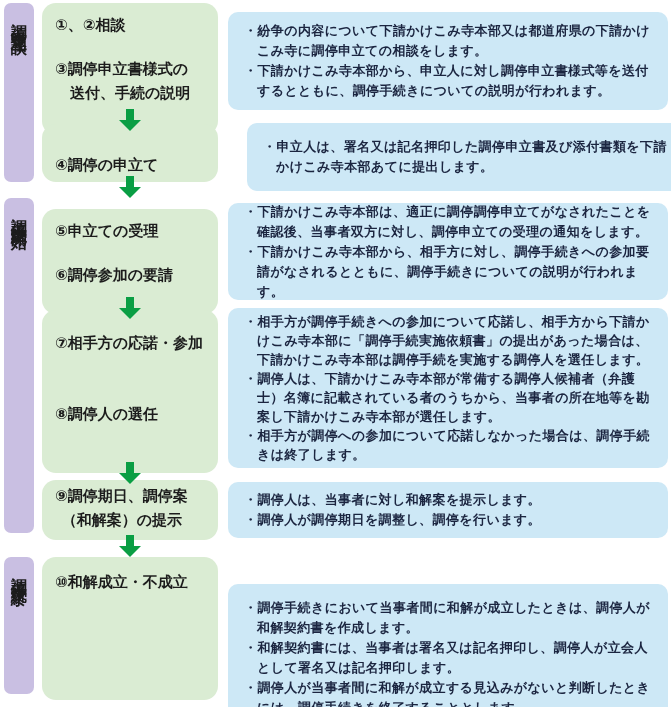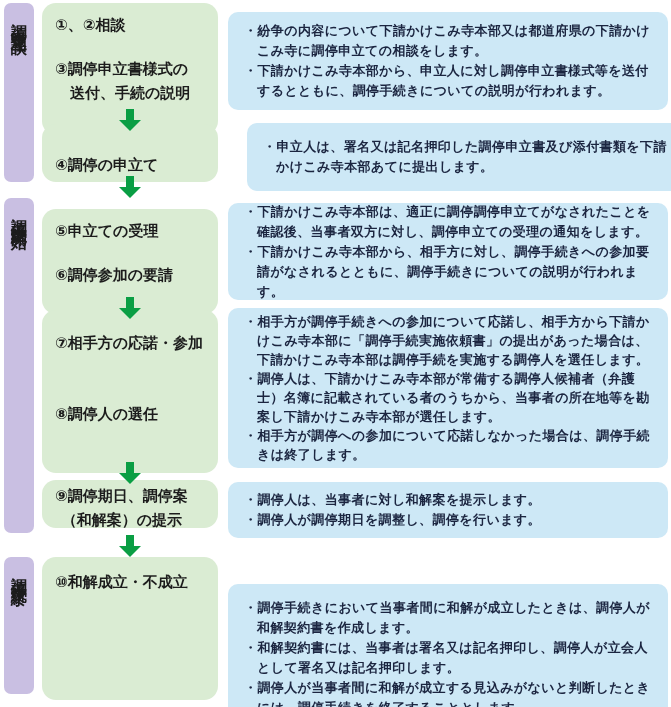--- a/index.html
+++ b/index.html
@@ -24,21 +24,21 @@
   .stage2{top:198px;height:335px;}
   .stage3{top:557px;height:137px;}
 
   
   .step{position:absolute;left:42px;width:176px;background:var(--green);border-radius:14px;
         padding:10px 8px 0 13px;color:var(--label-ink);font-weight:bold;font-size:15px;line-height:24px;}
   .step1{top:3px;height:132px;}
   .step2{top:124px;height:58px;padding-top:29px;}
   .step3{top:198px;height:105px;margin-top:11px;}
   .step4{top:310px;height:163px;padding-top:21px;}
-  .step5{top:480px;height:48px;padding-top:4px;}
+  .step5{top:480px;height:60px;padding-top:4px;}
   .step6{top:557px;height:143px;padding-top:13px;}
   .gap20{margin-top:20px;}
   .gap41{margin-top:47px;}
   .indent1{padding-left:1em;}
   .indent05{padding-left:0.45em;}
 
   
   .arrow{position:absolute;left:119px;width:22px;height:22px;}
   .arrow .stem{width:8px;height:11px;background:var(--arrow);margin:0 auto;}
   .arrow .head{width:0;height:0;border-left:11px solid transparent;border-right:11px solid transparent;

